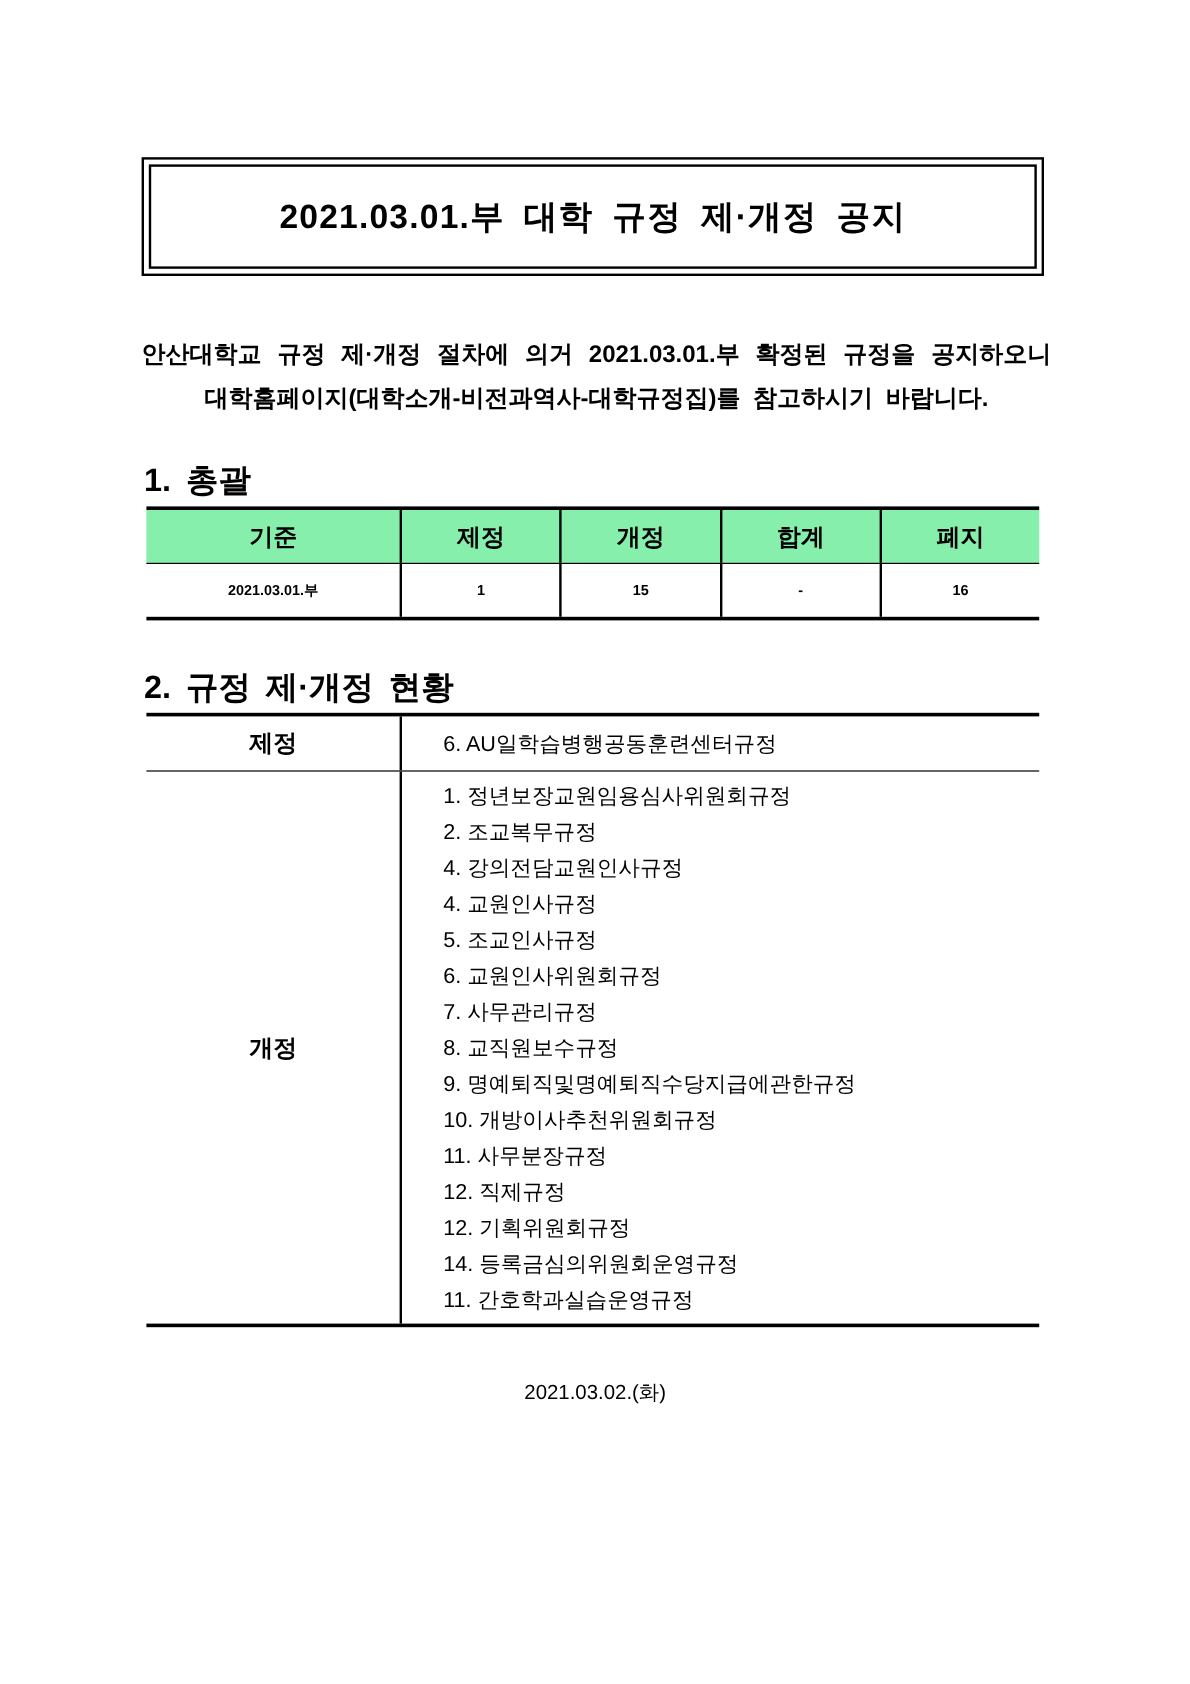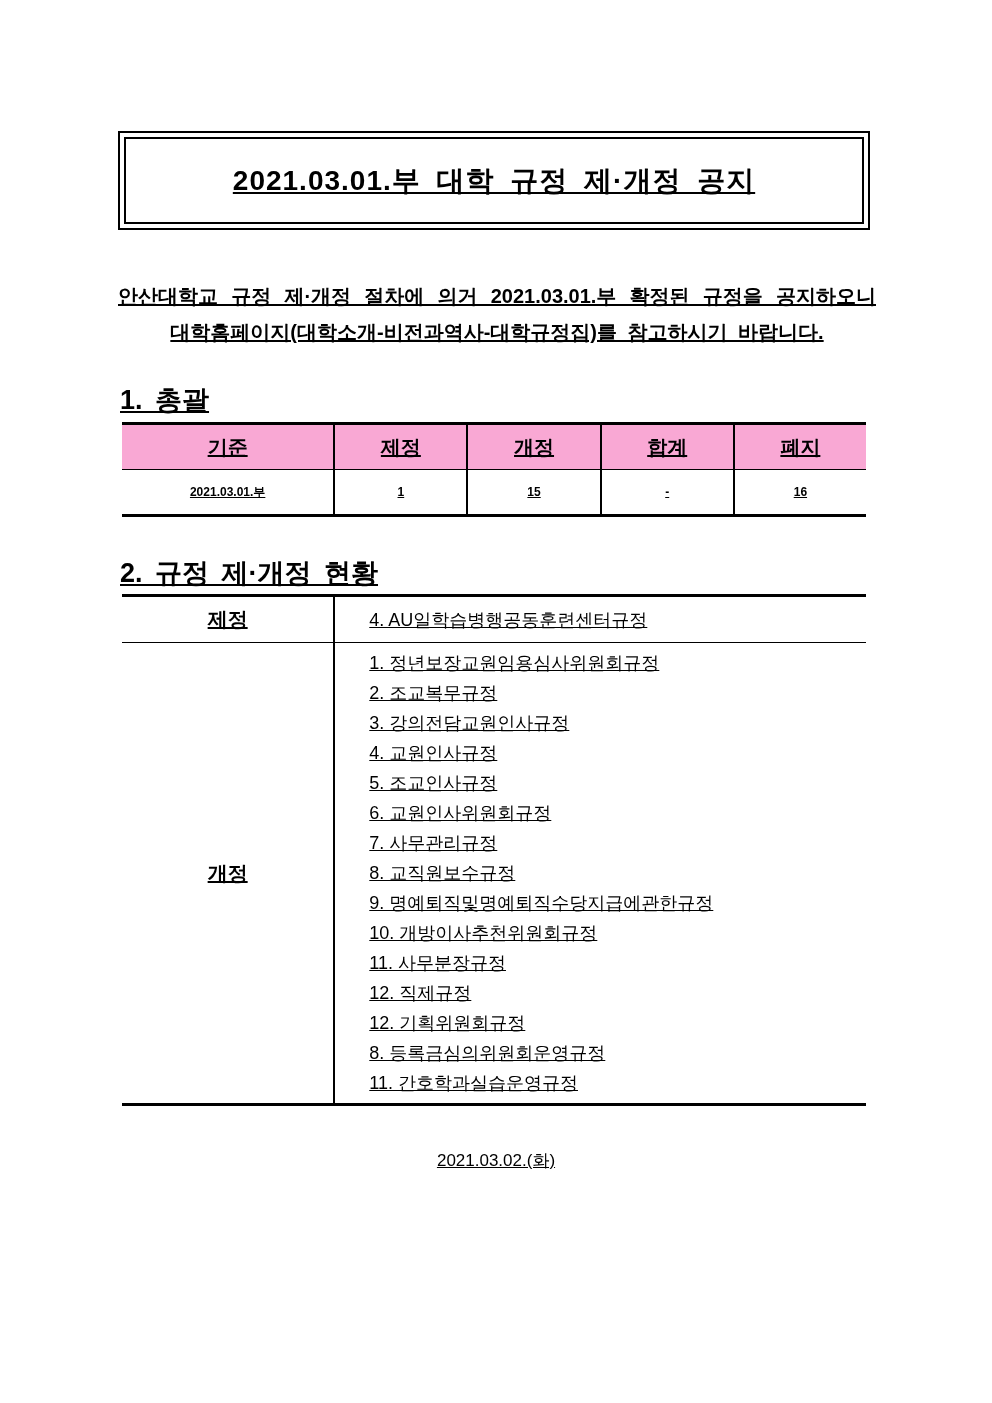--- a/index.html
+++ b/index.html
@@ -8,21 +8,20 @@
     background: #ffffff;
     color: #000000;
     font-family: "Liberation Sans", "DejaVu Sans", sans-serif;
   }
   .page {
     position: relative;
     width: 992px;
     height: 1173px;
     background: #ffffff;
     overflow: hidden;
-    text-decoration: underline;
   }
 
   
   .title-box {
     box-sizing: border-box;
     margin: 131px 0 0 118px;
     width: 752px;
     height: 99px;
     border: 2px solid #000;
     padding: 4px;
@@ -68,21 +67,21 @@
   
   .t1 {
     box-sizing: border-box;
     margin: 10px 0 0 122px;
     width: 744px;
     border-top: 3px solid #000;
     border-bottom: 3px solid #000;
   }
   .t1-row { display: flex; height: 44px; }
   .t1-row.header {
-    background: #f9a8d4;
+    background: #86efac;
     border-bottom: 1.5px solid #000;
     font-size: 20px;
     font-weight: bold;
   }
   .t1-row.data { font-size: 12px; font-weight: bold; }
   .t1 .cell {
     box-sizing: border-box;
     display: flex;
     align-items: center;
     justify-content: center;
@@ -177,40 +176,40 @@
       <div class="cell w">16</div>
     </div>
   </div>
 
   <div class="sec-heading second">2. 규정 제·개정 현황</div>
 
   <div class="t2">
     <div class="t2-row first">
       <div class="t2-label">제정</div>
       <div class="t2-content">
-        <div class="item">4. AU일학습병행공동훈련센터규정</div>
+        <div class="item">6. AU일학습병행공동훈련센터규정</div>
       </div>
     </div>
     <div class="t2-row">
       <div class="t2-label">개정</div>
       <div class="t2-content">
         <div class="item">1. 정년보장교원임용심사위원회규정</div>
         <div class="item">2. 조교복무규정</div>
-        <div class="item">3. 강의전담교원인사규정</div>
+        <div class="item">4. 강의전담교원인사규정</div>
         <div class="item">4. 교원인사규정</div>
         <div class="item">5. 조교인사규정</div>
         <div class="item">6. 교원인사위원회규정</div>
         <div class="item">7. 사무관리규정</div>
         <div class="item">8. 교직원보수규정</div>
         <div class="item">9. 명예퇴직및명예퇴직수당지급에관한규정</div>
         <div class="item">10. 개방이사추천위원회규정</div>
         <div class="item">11. 사무분장규정</div>
         <div class="item">12. 직제규정</div>
         <div class="item">12. 기획위원회규정</div>
-        <div class="item">8. 등록금심의위원회운영규정</div>
+        <div class="item">14. 등록금심의위원회운영규정</div>
         <div class="item">11. 간호학과실습운영규정</div>
       </div>
     </div>
   </div>
 
   <div class="notice-date">2021.03.02.(화)</div>
   <div class="signer">안산대학교총장</div>
 
 </div>
 

